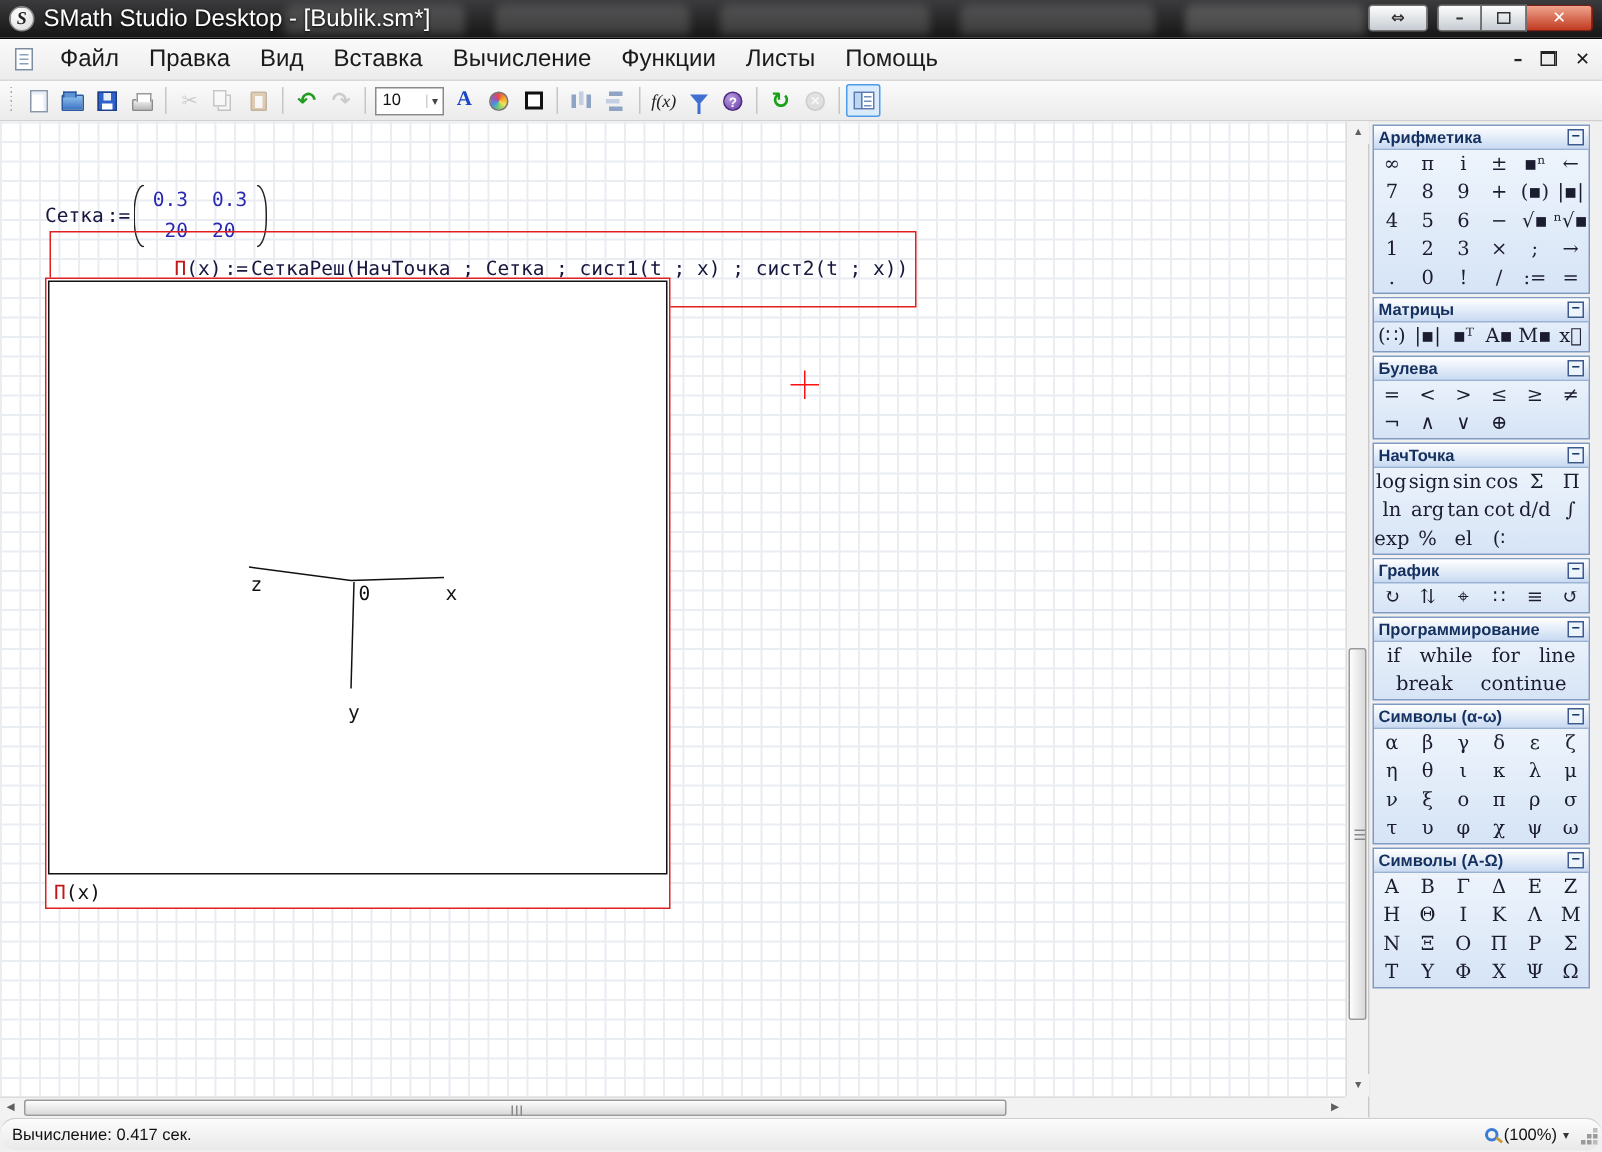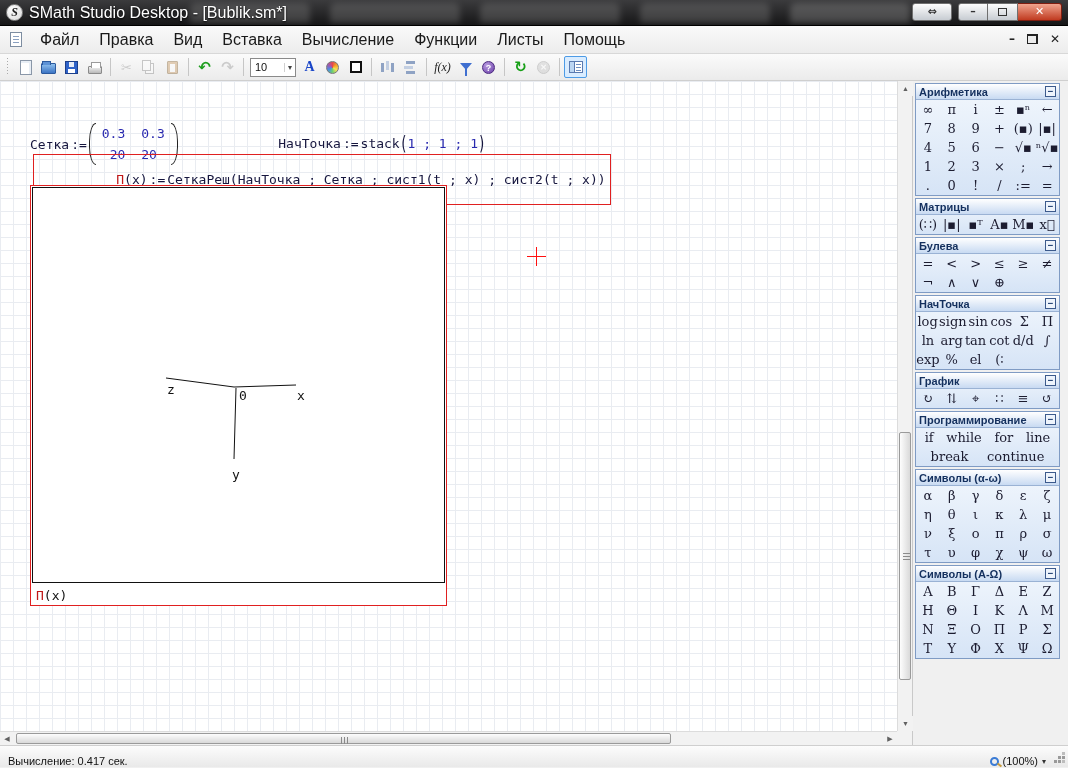--- a/index.html
+++ b/index.html
@@ -116,21 +116,21 @@
   .panel { border:1px solid #7f9bc4; margin-bottom:2px; background:linear-gradient(180deg,#f2f7fd,#d6e4f6); }
   .phead { height:16px; display:flex; align-items:center; background:linear-gradient(#ffffff,#c8daf2); border-bottom:1px solid #9ab2d4; padding:0 3px; }
   .ptitle { flex:1; font:bold 11px "Liberation Sans",sans-serif; color:#14305e; white-space:nowrap; overflow:hidden; }
   .pcollapse { width:11px; height:11px; border:1px solid #3c5a8c; background:#eef4fc; color:#1a3a6e; font:bold 9px/9px "DejaVu Sans Mono",monospace; text-align:center; }
   .prow { display:grid; grid-template-columns:repeat(6,1fr); }
   .prow.flex { display:flex; justify-content:space-evenly; }
   .psym { height:19px; text-align:center; font:13px "DejaVu Serif",serif; color:#1c1c30; line-height:19px; white-space:nowrap; }
   .prow.flex .psym { padding:0 4px; }
 
   
-  .statusbar { height:22px; background:linear-gradient(#fcfcfc,#e9e9e9); border-top:1px solid #cfcfcf; display:flex; align-items:flex-end; padding:0 4px 0 8px; position:relative; }
+  .statusbar { height:22px; background:linear-gradient(#fcfcfc,#e9e9e9); border-top:1px solid #cfcfcf; display:flex; align-items:center; padding:0 4px 0 8px; position:relative;border-radius:11px; }
   .status-left { font-size:11px; color:#111; }
   .status-right { position:absolute; right:22px; display:flex; align-items:center; gap:4px; }
   .mag { width:9px; height:9px; border:2px solid #3a7bd5; border-radius:50%; position:relative; }
   .mag::after { content:""; position:absolute; width:5px; height:2px; background:#c89b3c; right:-5px; bottom:-2px; transform:rotate(40deg); }
   .zoomtx { font-size:11px; color:#111; }
   .zoomdd { font-size:8px; color:#333; }
   .grip { position:absolute; right:2px; bottom:2px; width:3px; height:3px; background:#9a9a9a; box-shadow:-4px 4px 0 #9a9a9a, 0 4px 0 #9a9a9a, 4px 4px 0 #bdbdbd, 4px 0 0 #9a9a9a, 4px -4px 0 #bdbdbd; transform:translate(-5px,-6px); }
 </style>
 </head>
 <body>
@@ -264,23 +264,20 @@
               </span>
               <span class="mtr">
                 <span class="num">20</span>
                 <span class="num">20</span>
               </span>
             </span>
             <span class="paren r"></span>
           </span>
         </div>
 
-        <div class="expr" style="left:200px; top:40px;">
-          <span>НачТочка</span><span class="assign">:=</span><span>stack</span><span class="bigp">(</span><span class="num">1 ; 1 ; 1</span><span class="bigp">)</span>
-        </div>
 
         <div class="expr redbox" style="left:33px; top:73px;">
           <span class="redtx">П</span><span>(x)</span><span class="assign">:=</span><span>СеткаРеш(НачТочка ; Сетка ; сист1(t ; x) ; сист2(t ; x))</span>
         </div>
 
         <div class="plot-frame">
           <div class="plot-inner">
             <svg width="411" height="394">
               <polyline points="133,190 201,199 263,197" fill="none" stroke="#111" stroke-width="1"></polyline>
               <line x1="203" y1="200" x2="201" y2="271" stroke="#111" stroke-width="1"></line>

